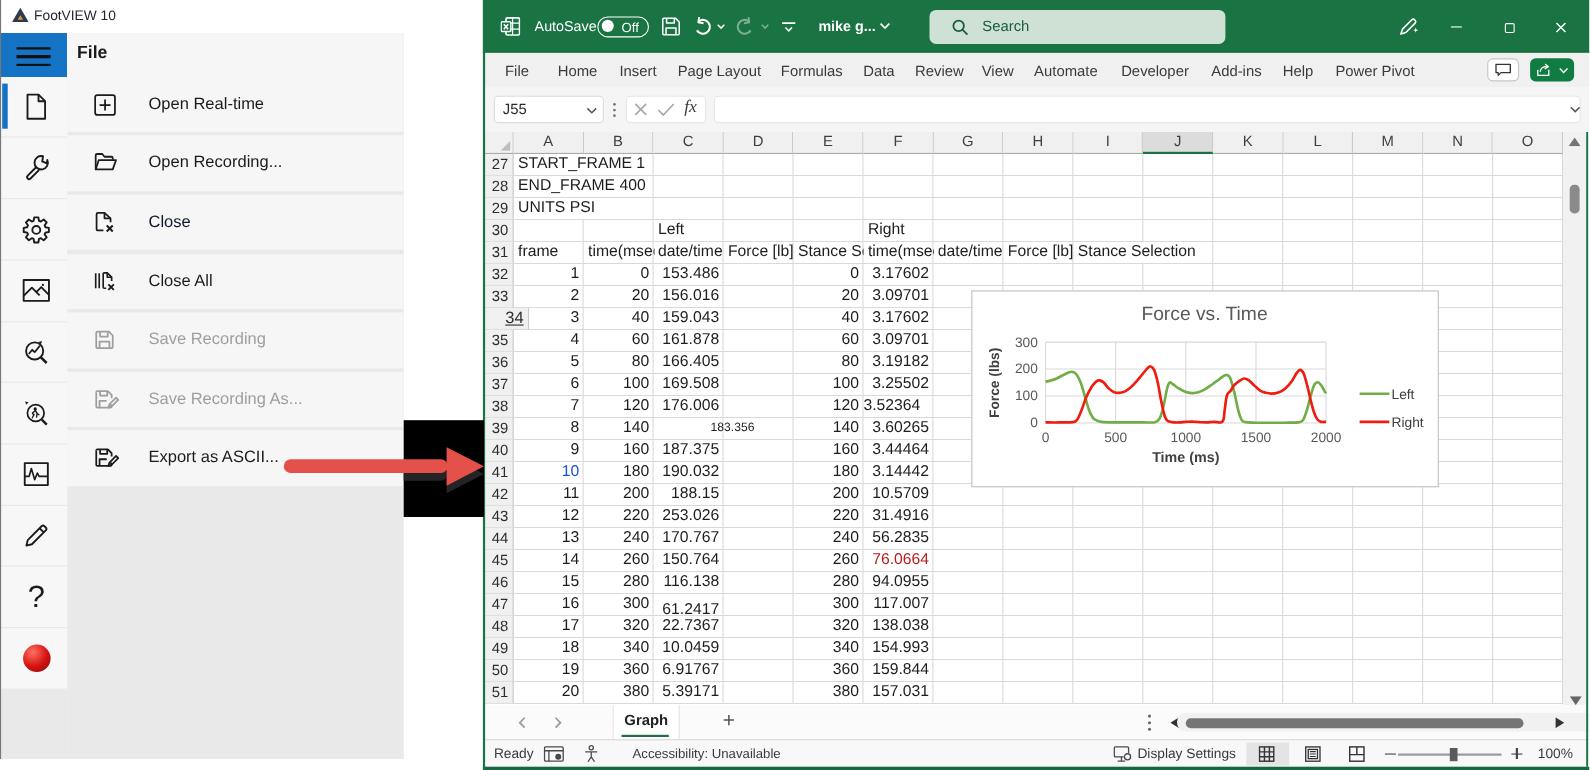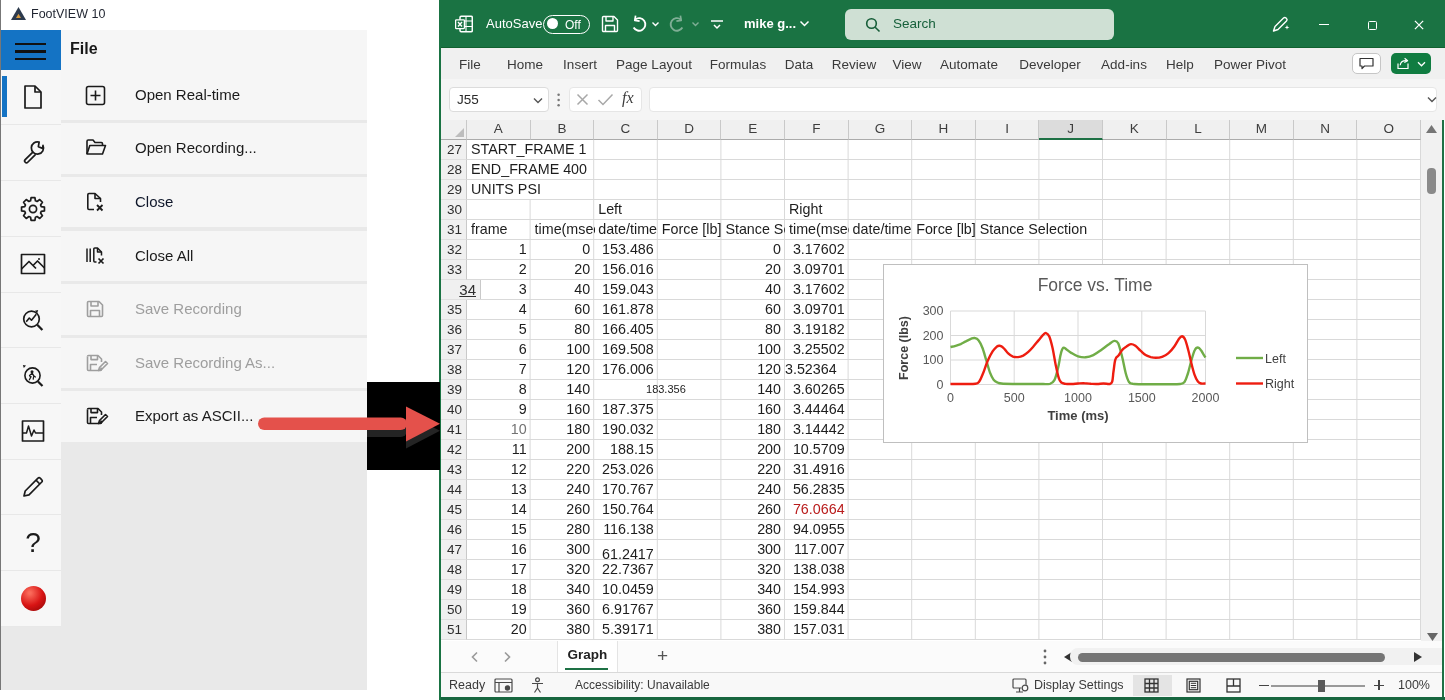--- a/index.html
+++ b/index.html
@@ -426,21 +426,21 @@
 <div class="abs" style="left:467.0px;top:379.5px;width:59.6px;height:20px;font-size:14.3px;color:#1d1d1d;text-align:right;line-height:19.5px;white-space:nowrap;">8</div>
 <div class="abs" style="left:530.6px;top:379.5px;width:59.6px;height:20px;font-size:14.3px;color:#1d1d1d;text-align:right;line-height:19.5px;white-space:nowrap;">140</div>
 <div class="abs" style="left:594.2px;top:379.5px;width:59.6px;height:20px;font-size:11px;color:#1d1d1d;text-align:right;line-height:19.5px;white-space:nowrap;margin-left:32px;">183.356</div>
 <div class="abs" style="left:721.4px;top:379.5px;width:59.6px;height:20px;font-size:14.3px;color:#1d1d1d;text-align:right;line-height:19.5px;white-space:nowrap;">140</div>
 <div class="abs" style="left:785.0px;top:379.5px;width:59.6px;height:20px;font-size:14.3px;color:#1d1d1d;text-align:right;line-height:19.5px;white-space:nowrap;">3.60265</div>
 <div class="abs" style="left:467.0px;top:399.5px;width:59.6px;height:20px;font-size:14.3px;color:#1d1d1d;text-align:right;line-height:19.5px;white-space:nowrap;">9</div>
 <div class="abs" style="left:530.6px;top:399.5px;width:59.6px;height:20px;font-size:14.3px;color:#1d1d1d;text-align:right;line-height:19.5px;white-space:nowrap;">160</div>
 <div class="abs" style="left:594.2px;top:399.5px;width:59.6px;height:20px;font-size:14.3px;color:#1d1d1d;text-align:right;line-height:19.5px;white-space:nowrap;">187.375</div>
 <div class="abs" style="left:721.4px;top:399.5px;width:59.6px;height:20px;font-size:14.3px;color:#1d1d1d;text-align:right;line-height:19.5px;white-space:nowrap;">160</div>
 <div class="abs" style="left:785.0px;top:399.5px;width:59.6px;height:20px;font-size:14.3px;color:#1d1d1d;text-align:right;line-height:19.5px;white-space:nowrap;">3.44464</div>
-<div class="abs" style="left:467.0px;top:419.5px;width:59.6px;height:20px;font-size:14.3px;color:#737373;text-align:right;line-height:19.5px;white-space:nowrap;">10</div>
+<div class="abs" style="left:467.0px;top:419.5px;width:59.6px;height:20px;font-size:14.3px;color:#1d4ed8;text-align:right;line-height:19.5px;white-space:nowrap;">10</div>
 <div class="abs" style="left:530.6px;top:419.5px;width:59.6px;height:20px;font-size:14.3px;color:#1d1d1d;text-align:right;line-height:19.5px;white-space:nowrap;">180</div>
 <div class="abs" style="left:594.2px;top:419.5px;width:59.6px;height:20px;font-size:14.3px;color:#1d1d1d;text-align:right;line-height:19.5px;white-space:nowrap;">190.032</div>
 <div class="abs" style="left:721.4px;top:419.5px;width:59.6px;height:20px;font-size:14.3px;color:#1d1d1d;text-align:right;line-height:19.5px;white-space:nowrap;">180</div>
 <div class="abs" style="left:785.0px;top:419.5px;width:59.6px;height:20px;font-size:14.3px;color:#1d1d1d;text-align:right;line-height:19.5px;white-space:nowrap;">3.14442</div>
 <div class="abs" style="left:467.0px;top:439.5px;width:59.6px;height:20px;font-size:14.3px;color:#1d1d1d;text-align:right;line-height:19.5px;white-space:nowrap;">11</div>
 <div class="abs" style="left:530.6px;top:439.5px;width:59.6px;height:20px;font-size:14.3px;color:#1d1d1d;text-align:right;line-height:19.5px;white-space:nowrap;">200</div>
 <div class="abs" style="left:594.2px;top:439.5px;width:59.6px;height:20px;font-size:14.3px;color:#1d1d1d;text-align:right;line-height:19.5px;white-space:nowrap;">188.15</div>
 <div class="abs" style="left:721.4px;top:439.5px;width:59.6px;height:20px;font-size:14.3px;color:#1d1d1d;text-align:right;line-height:19.5px;white-space:nowrap;">200</div>
 <div class="abs" style="left:785.0px;top:439.5px;width:59.6px;height:20px;font-size:14.3px;color:#1d1d1d;text-align:right;line-height:19.5px;white-space:nowrap;">10.5709</div>
 <div class="abs" style="left:467.0px;top:459.5px;width:59.6px;height:20px;font-size:14.3px;color:#1d1d1d;text-align:right;line-height:19.5px;white-space:nowrap;">12</div>

